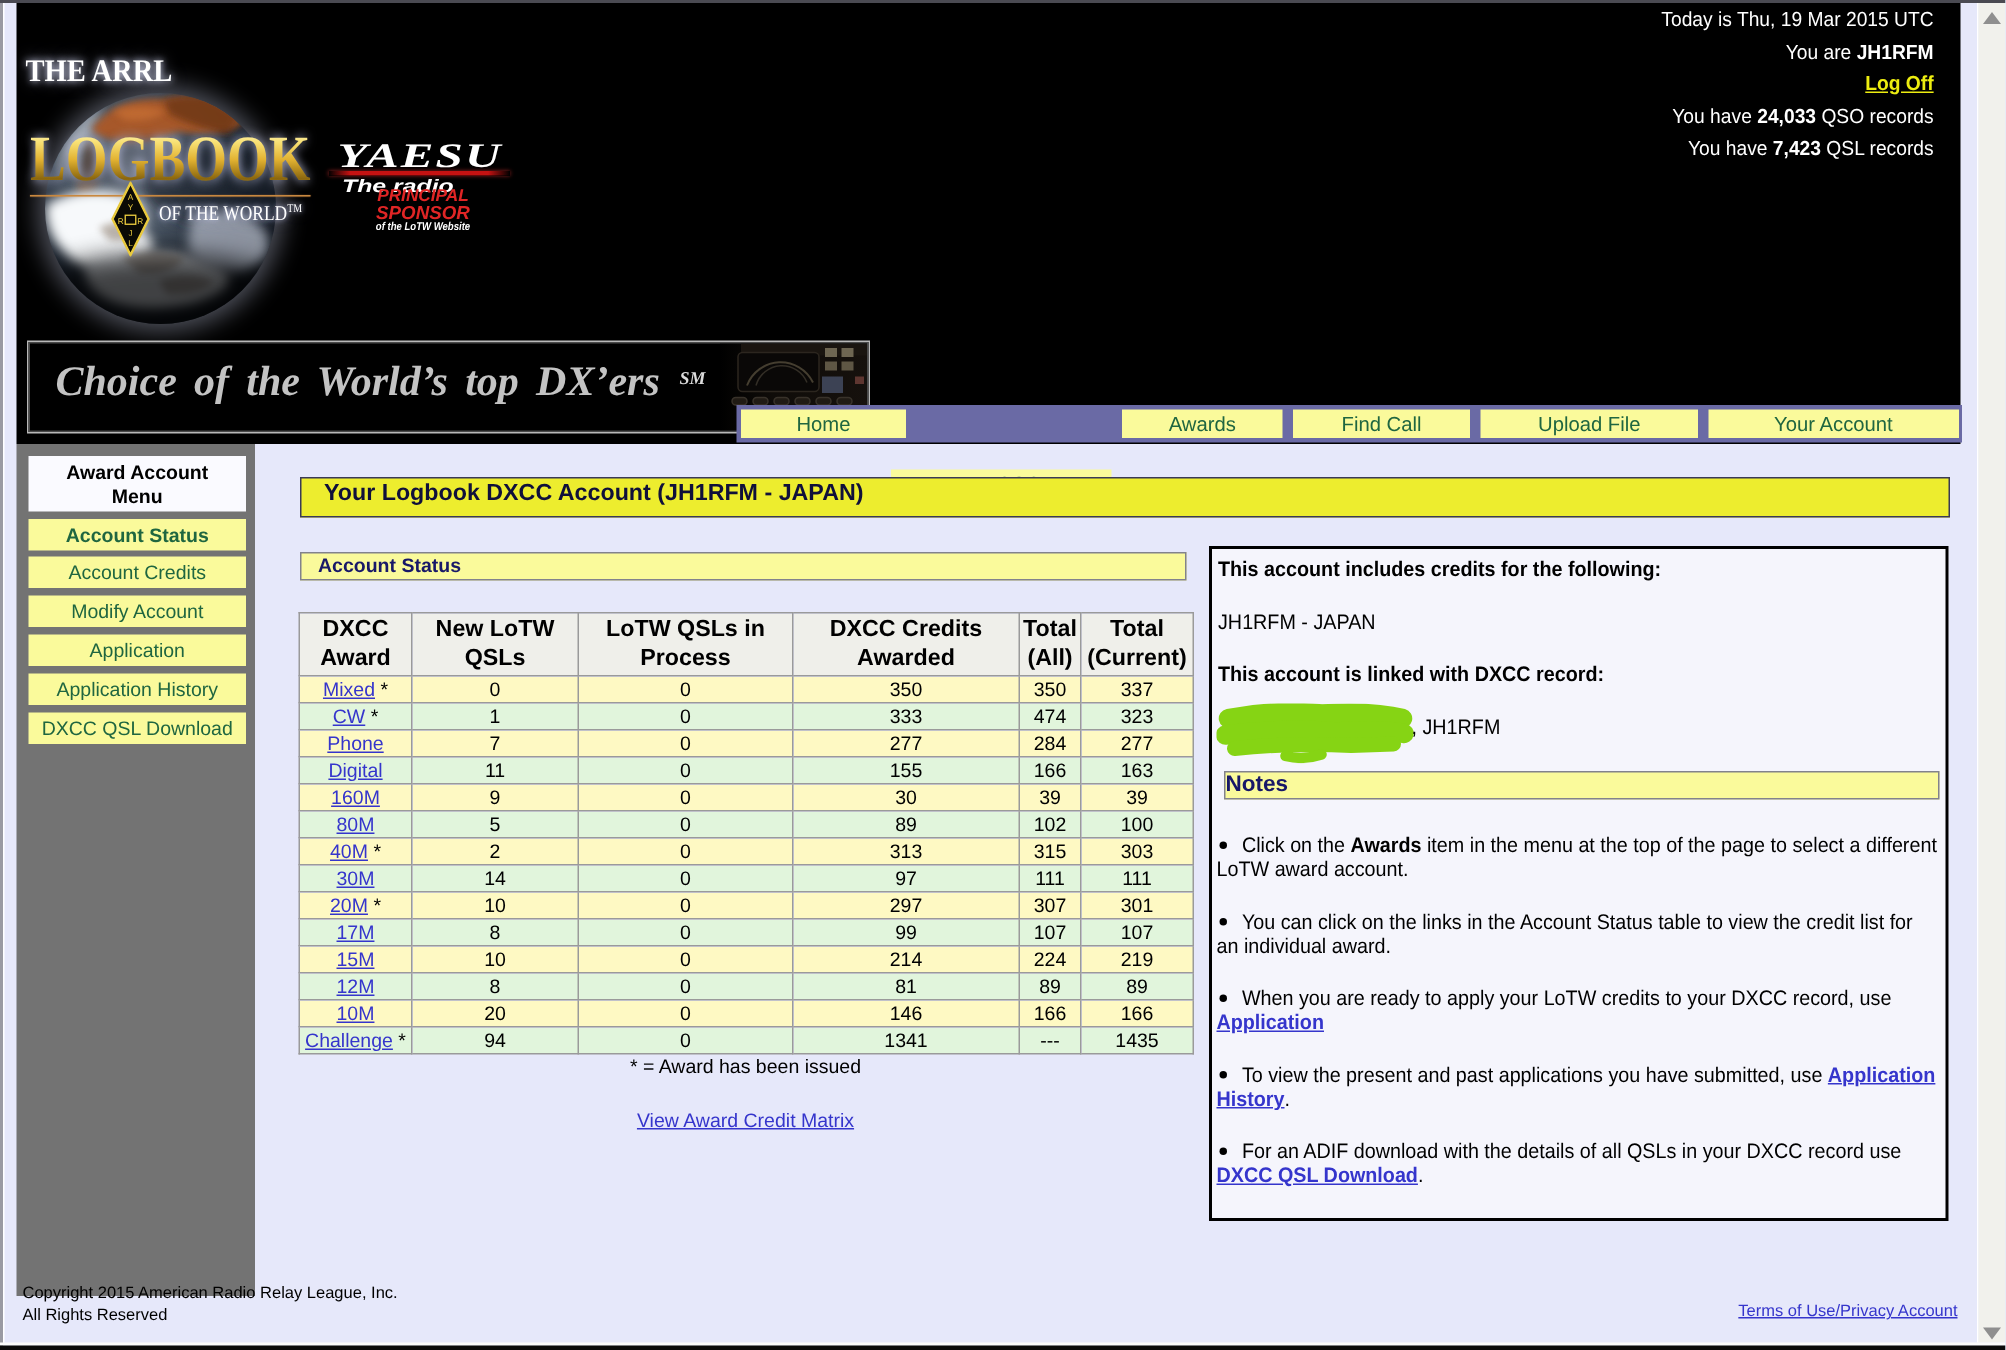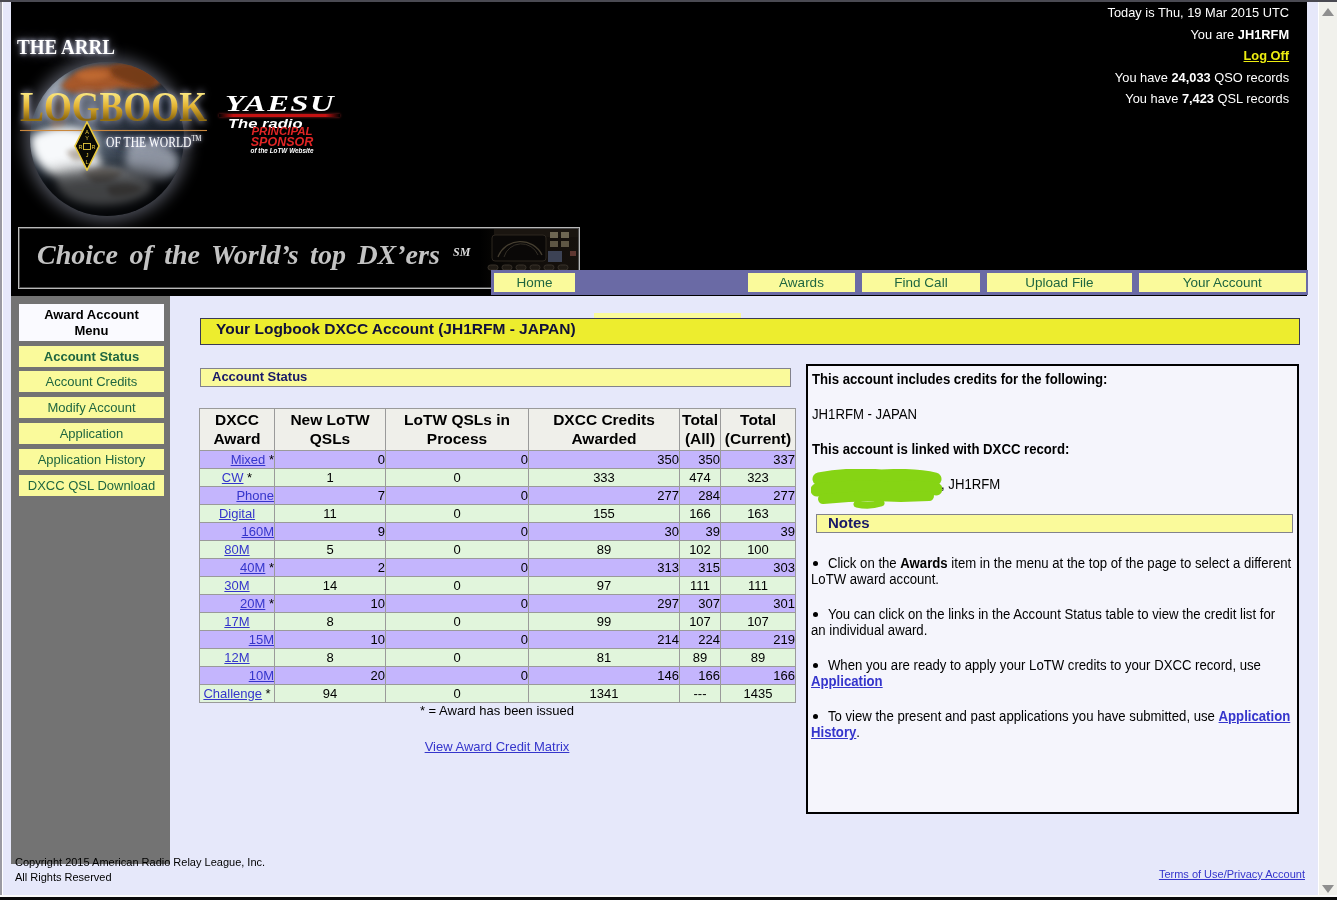--- a/index.html
+++ b/index.html
@@ -46,29 +46,29 @@
 #sidebar { left:11px; top:296px; width:159px; height:568px; background:#737373; }
 #menuttl { left:8px; top:8px; width:145px; height:37px; background:#FAFAFF; color:#000; font-weight:bold; font-size:13px; line-height:16px; text-align:center; padding-top:3px; }
 .mitem { position:absolute; left:8px; width:145px; height:21px; background:#FAFA9B; color:#1F6640; font-size:13px; text-align:center; line-height:21px; }
 
 #titlebar { left:200px; top:318px; width:1100px; height:27px; background:#EDED2E; border:1px solid #3A3A55; color:#10103A; font-weight:bold; font-size:15.5px; line-height:20px; padding-left:15px; }
 #asbar { left:200px; top:368px; width:591px; height:19px; background:#FAFA9B; border:1px solid #82828c; color:#181868; font-weight:bold; font-size:13px; line-height:16.5px; padding-left:11px; }
 #tbl { left:199px; top:408px; border-collapse:collapse; table-layout:fixed; font-size:13px; border:1px solid #808080; }
 #tbl td, #tbl th { border:1px solid #9a9a9a; text-align:center; padding:0; overflow:hidden; }
 #tbl th { background:#EFEFEA; font-size:15.5px; line-height:18.5px; height:42px; font-weight:bold; color:#000; }
 #tbl td { height:18px; color:#000; }
-#tbl tr.p td { background:#c4b5fd;text-align:right; }
+#tbl tr.p td { background:#fef9c3; }
 #tbl tr.g td { background:#E1F5DC; }
 #tblnote { left:199px; top:703px; width:596px; text-align:center; font-size:13px; color:#000; }
 #mtxlink { left:199px; top:739px; width:596px; text-align:center; font-size:13px; }
 
 #panel { left:806px; top:364px; width:493px; height:450px; border:2px solid #000; background:#F5F5FC; }
 #panel .t { position:absolute; left:4px; font-size:14px; color:#000; white-space:nowrap; transform:scaleX(.94); transform-origin:0 0; }
 #panel .b { font-weight:bold; }
-#notesbar { position:absolute; left:8px; top:148px; width:477px; height:19px; background:#FAFA9B; border:1px solid #82828c; color:#181868; font-weight:bold; font-size:15px; line-height:16.5px; padding-left:11px; }
+#notesbar { position:absolute; left:8px; top:148px; width:477px; height:19px; background:#FAFA9B; border:1px solid #82828c; color:#181868; font-weight:bold; font-size:15px; line-height:16.5px; }
 .bullet { position:absolute; left:0px; width:520px; font-size:14px; line-height:16.5px; color:#000; }
 .bullet .dot { position:absolute; left:4.5px; top:6px; width:5px; height:5px; border-radius:50%; background:#000; }
 .bullet .tx { display:block; margin-left:3px; text-indent:18px; white-space:nowrap; transform:scaleX(.94); transform-origin:0 0; }
 
 #foot1 { left:15px; top:855px; font-size:11px; color:#000; line-height:14.5px; }
 #foot2 { right:32px; top:868px; font-size:11px; }
 </style>
 </head>
 <body>
 
@@ -177,21 +177,21 @@
           <circle cx="76" cy="50" r="6"></circle>
       </g>
       <rect x="90" y="22" width="6" height="5" fill="#5e3630"></rect>
     </svg>
     <div class="abs" id="bantext">Choice of the World’s top DX’ers</div>
     <div class="abs" id="bansm">SM</div>
   </div>
 </div>
 
 <div class="abs" id="tabstrip">
-  <div class="tab" style="left:3px;width:81px;">Home</div>
+  <div class="tab" style="left:3px;width:110px;">Home</div>
   <div class="tab" style="left:102.5px;width:147.5px;margin-top:40px;">Your QSOs</div>
   <div class="tab" style="left:257px;width:107px;">Awards</div>
   <div class="tab" style="left:371px;width:118px;">Find Call</div>
   <div class="tab" style="left:496px;width:145px;">Upload File</div>
   <div class="tab" style="left:648px;width:166.5px;">Your Account</div>
 </div>
 
 <div class="abs" id="sidebar">
   <div class="abs" id="menuttl">Award Account<br>Menu</div>
   <div class="mitem" style="top:50px;font-weight:bold;">Account Status</div>
@@ -362,20 +362,24 @@
       <span class="tx">You can click on the links in the Account Status table to view the credit list for<br>an individual award.</span>
     </div>
   <div class="bullet" style="top:290.5px;">
       <span class="dot"></span>
       <span class="tx">When you are ready to apply your LoTW credits to your DXCC record, use<br><a href="#"><b>Application</b></a></span>
     </div>
   <div class="bullet" style="top:341.5px;">
       <span class="dot"></span>
       <span class="tx">To view the present and past applications you have submitted, use <a href="#"><b>Application</b></a><br><a href="#"><b>History</b></a>.</span>
     </div>
+  <div class="bullet" style="top:392.5px;">
+      <span class="dot"></span>
+      <span class="tx">For an ADIF download with the details of all QSLs in your DXCC record use<br><a href="#"><b>DXCC QSL Download</b></a>.</span>
+    </div>
 </div>
 
 <div class="abs" id="foot1">Copyright 2015 American Radio Relay League, Inc.<br>All Rights Reserved</div>
 <div class="abs" id="foot2"><a href="#">Terms of Use/Privacy Account</a></div>
 
 <div class="abs" id="topbar"></div>
 <div class="abs" id="leftb1"></div>
 <div class="abs" id="leftb2"></div>
 <div class="abs" id="sbwhite"></div>
 <div class="abs" id="sbtrack"></div>

